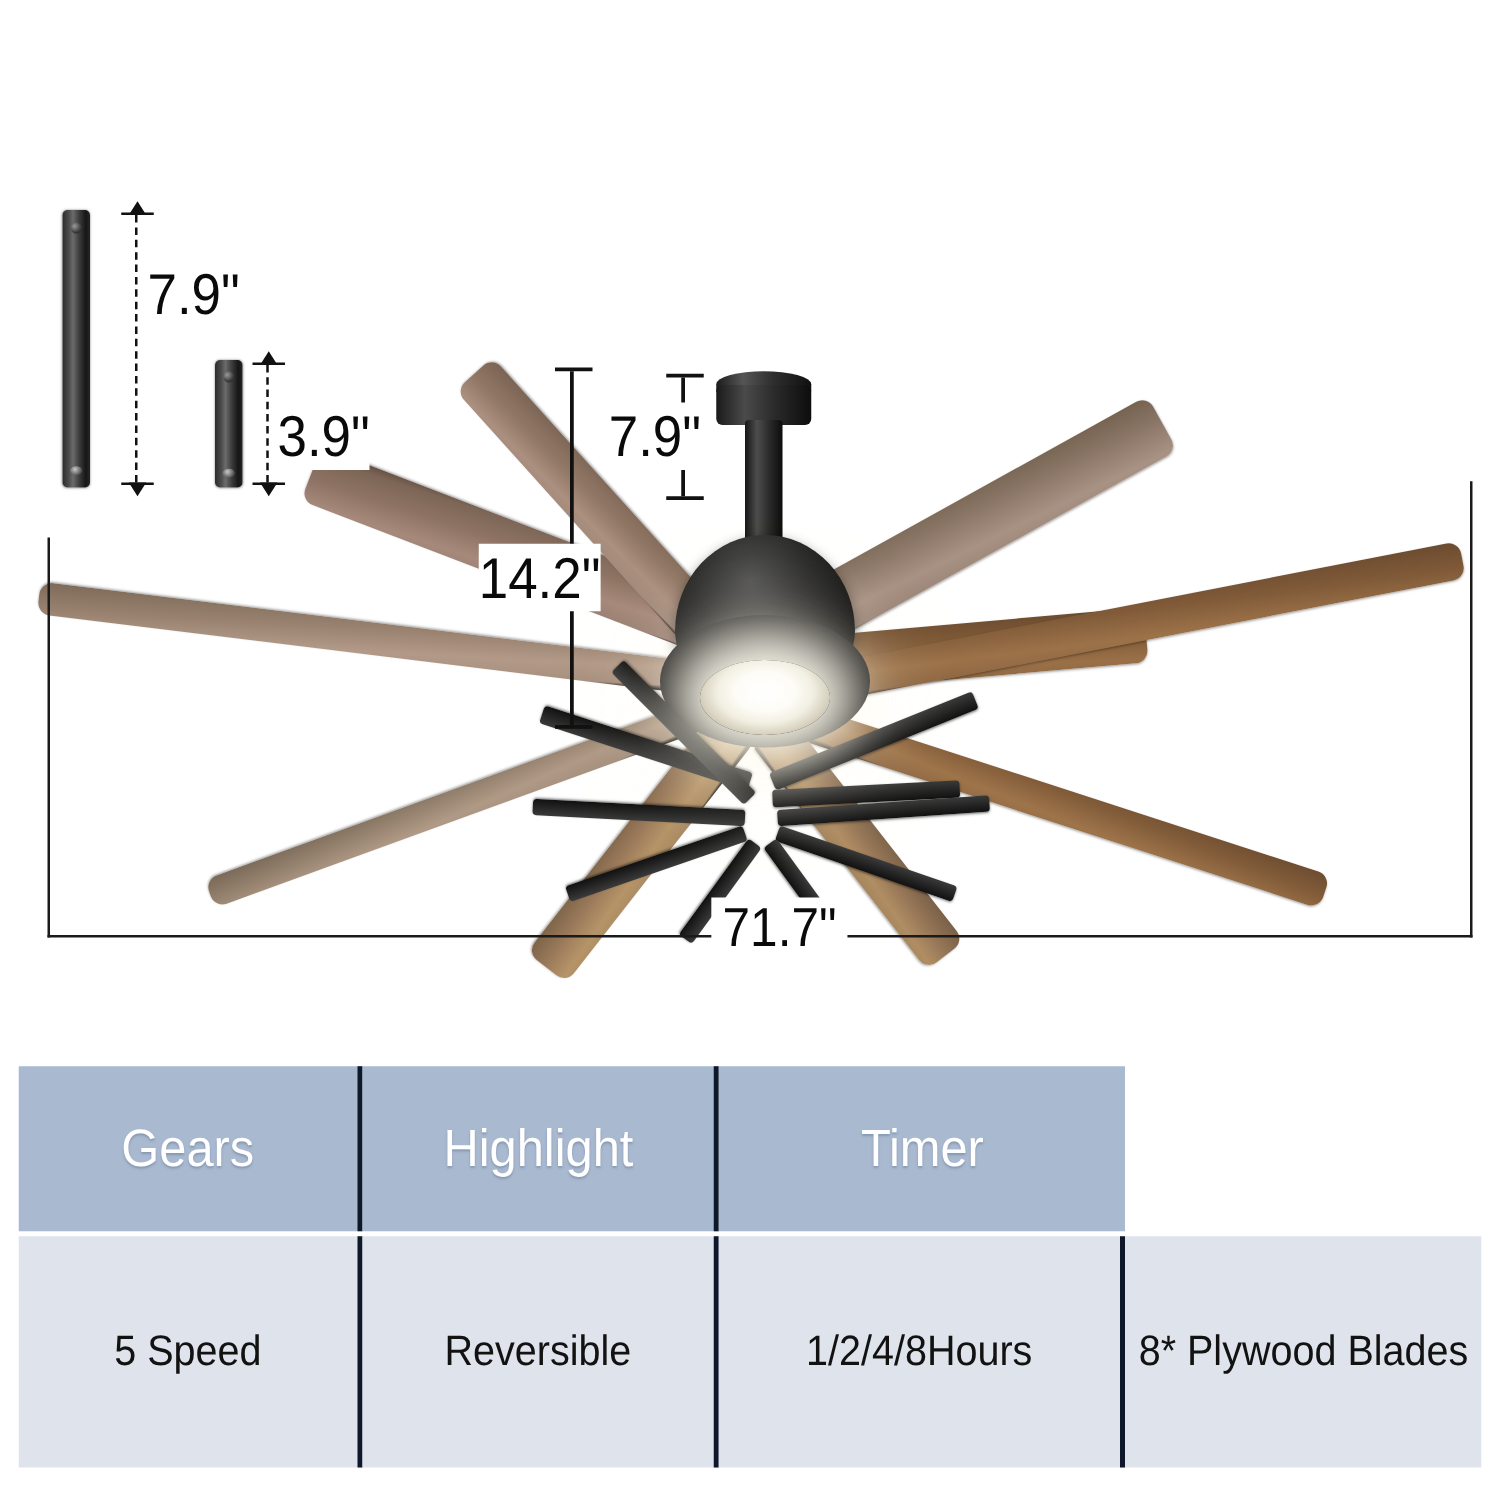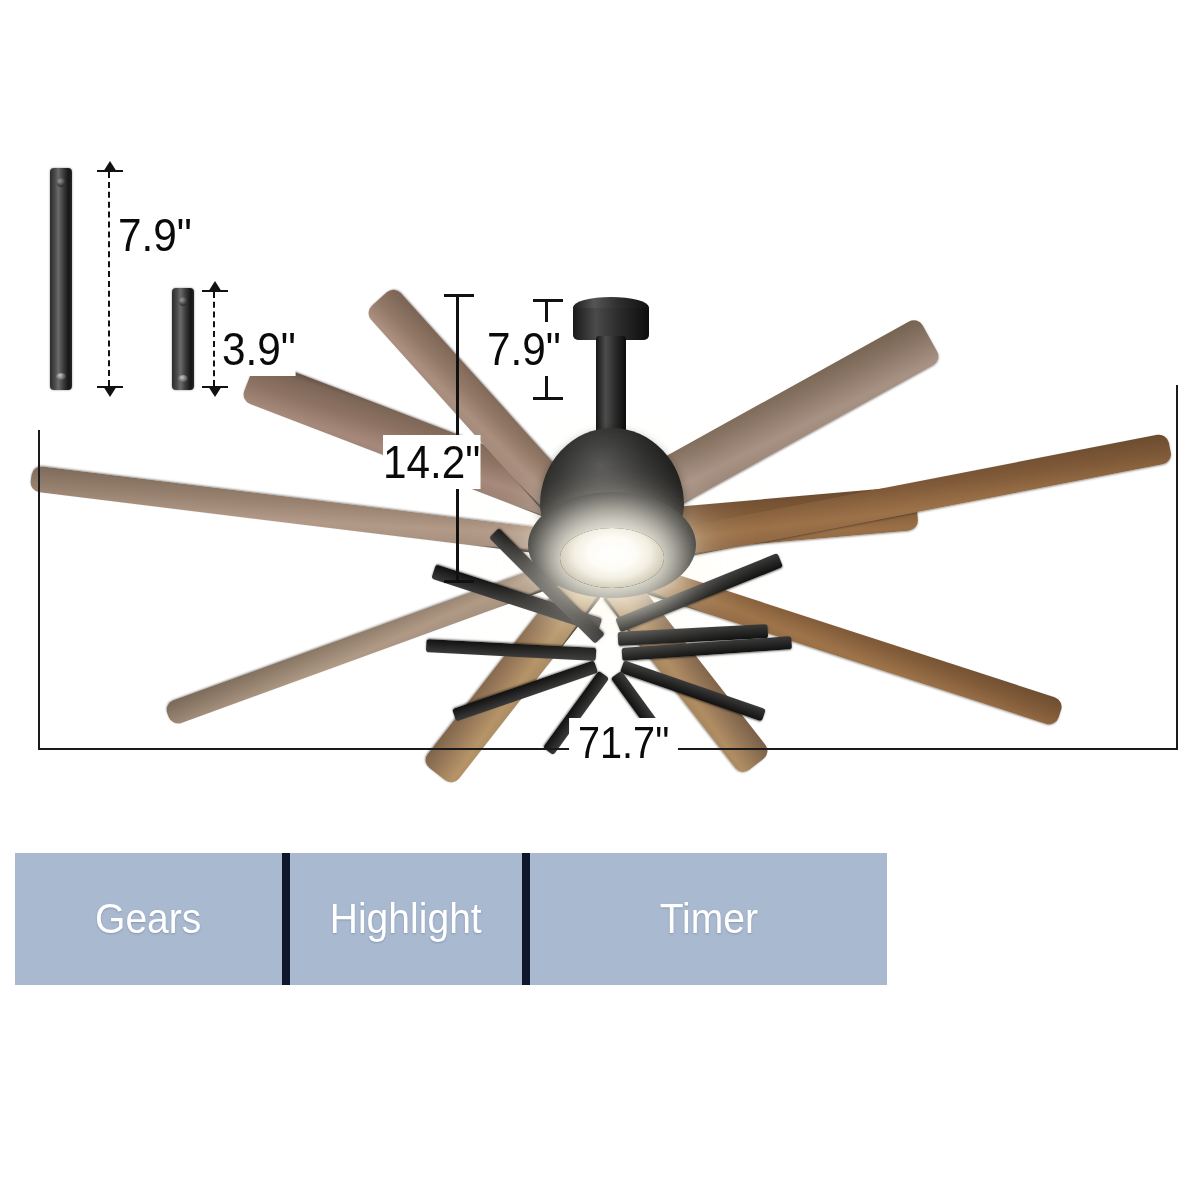--- a/index.html
+++ b/index.html
@@ -97,27 +97,27 @@
   .thead .cell{
     background:#a9b9d0;color:#ffffff;height:132px;
     text-shadow:0 1px 2px rgba(90,110,140,.45);
     font-size:42px;
   }
   .tbody .cell{
     background:#dfe4ec;color:#121212;height:185px;font-size:34px;
   }
   .cell{
     display:flex;align-items:center;justify-content:center;
-    box-sizing:border-box;border-right:8px solid #0f172a;
+    box-sizing:border-box;border-right:4px solid #0f172a;
     font-family:"Liberation Sans",sans-serif;
     transform-origin:center;white-space:nowrap;text-align:center;
   }
   .cell span{display:block;transform:scaleX(.93);}
   .cell:last-child{border-right:none;}
-  .c1{width:275px;} .c2{width:240px;} .c3{width:357px;} .c4{width:285px;}
+  .c1{width:275px;} .c2{width:285px;} .c3{width:325px;} .c4{width:285px;}
   .thead .trow{border-bottom:4px solid #ffffff;}
 </style>
 </head>
 <body>
 
 <div class="page">
 
 
   <div class="diagram">
 
@@ -230,16 +230,32 @@
           </div>
         <div class="cell c2">
           <span>Highlight</span>
           </div>
         <div class="cell c3">
           <span>Timer</span>
           </div>
       </div>
     </div>
 
+    <div class="tbody">
+      <div class="trow">
+        <div class="cell c1">
+          <span>5 Speed</span>
+          </div>
+        <div class="cell c2">
+          <span>Reversible</span>
+          </div>
+        <div class="cell c3">
+          <span>1/2/4/8Hours</span>
+          </div>
+        <div class="cell c4">
+          <span>8* Plywood Blades</span>
+          </div>
+      </div>
+    </div>
 
   </div>
 
 </div>
 
 </body></html>

